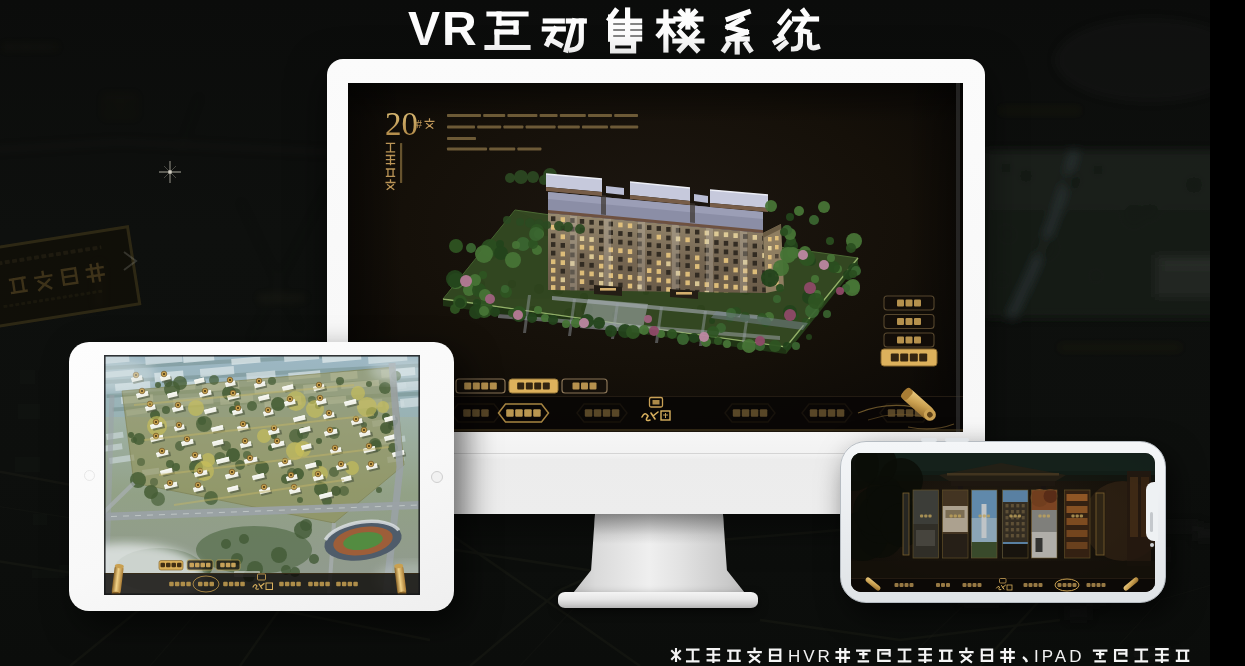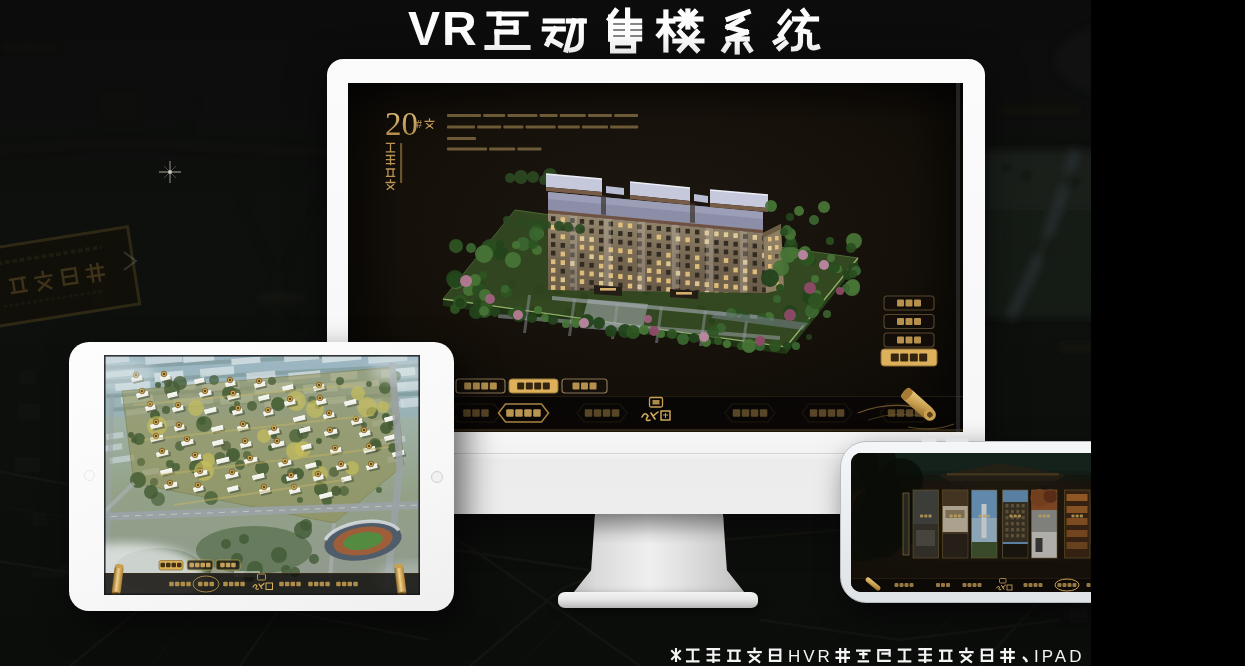--- a/index.html
+++ b/index.html
@@ -1,16 +1,16 @@
 <!DOCTYPE html>
 <html><head>
 <meta charset="utf-8">
 <style>
   html,body{margin:0;padding:0;background:#000;}
-  #stage{position:relative;width:1091px;height:666px;overflow:hidden;
+  #stage{position:relative;width:1210px;height:666px;overflow:hidden;
          background:linear-gradient(180deg,#0b0c0b 0%,#0e100e 35%,#0d0f0d 70%,#0b0d0b 100%);
          font-family:"Liberation Sans", sans-serif;}
   .abs{position:absolute;}
 </style>
 </head>
 <body>
 <div id="stage">
 
 <svg class="abs" style="left:0;top:0" width="1245" height="666" viewBox="0 0 1245 666">
       <g stroke="#42432d" stroke-width="2.5" opacity="0.13" fill="none">

